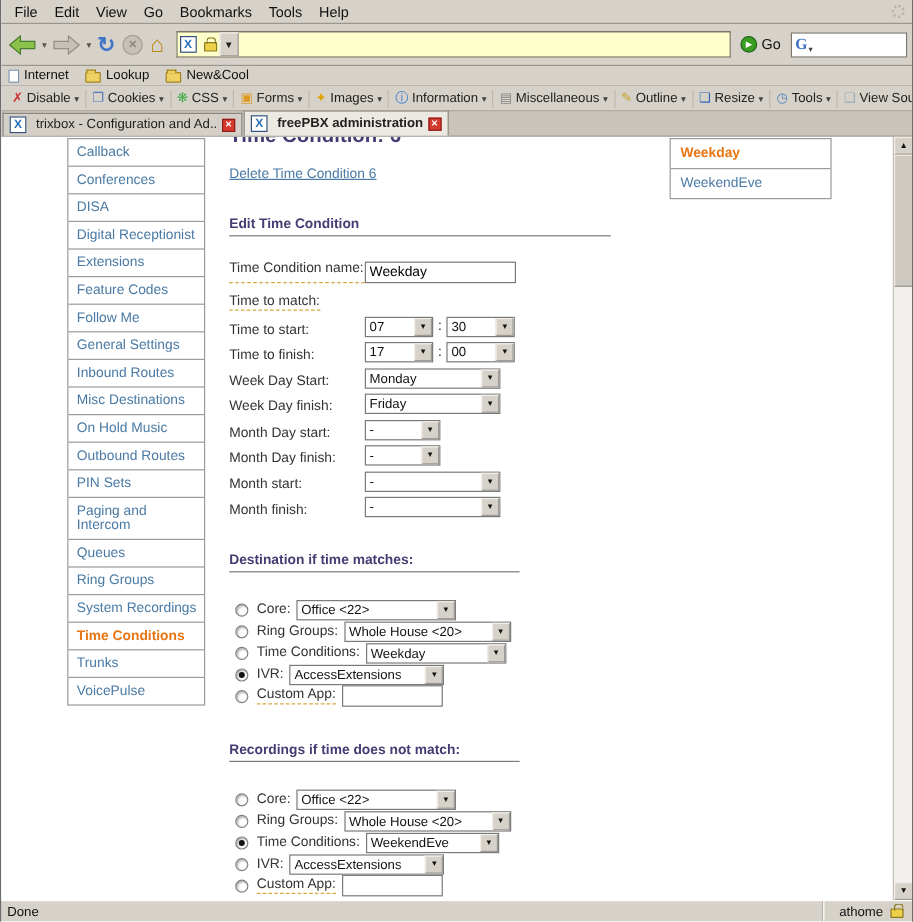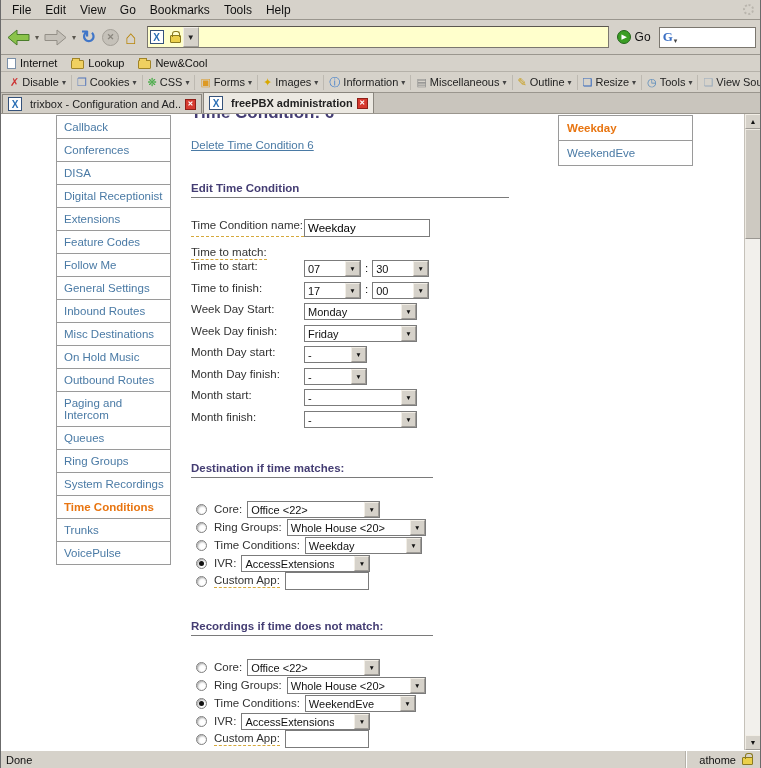--- a/index.html
+++ b/index.html
@@ -106,21 +106,21 @@
   .flabel { font-size:11.5px; color:#333; }
   .flabel.help { border-bottom:1px dashed #d6a93c; padding-bottom:1px; }
 
   .name-row { display:flex; margin-top:21px; }
   .name-row .flabel { width:113px; flex:none; }
   .tbox { height:18px; border:1px solid #7b7b7b; background:#fff; font-family:"Liberation Sans",sans-serif;
     font-size:11.5px; padding:1px 3px; }
   .name-input { width:126px; }
   .ttm { display:inline-block; margin-top:9px; }
 
-  .frow { display:flex; align-items:flex-start; height:21.5px; }
+  .frow { display:flex; align-items:flex-end; height:21.5px; }
   .frow .flabel { width:113px; flex:none; }
   .fselect { display:inline-flex; align-items:stretch; border:1px solid #7b7b7b; background:#fff;
     height:17px; vertical-align:middle;gap:20px; }
   .fsel-text { font-size:11px; padding:2px 2px 0 3px; white-space:nowrap; overflow:hidden; }
   .fsel-btn { width:15px; flex:none; background:#d6d2ca; border:1px outset #f2eee6;
     display:flex; align-items:center; justify-content:center; font-size:6.5px; color:#111; }
   .colon { padding:0 4px; font-size:11.5px; }
 
   .ogroup { margin-top:22px; }
   .orow { display:flex; align-items:center; height:18px; }
@@ -333,20 +333,21 @@
       <div class="side-item">General Settings</div>
 
       <div class="side-item">Inbound Routes</div>
 
       <div class="side-item">Misc Destinations</div>
 
       <div class="side-item">On Hold Music</div>
 
       <div class="side-item">Outbound Routes</div>
 
+      <div class="side-item">PIN Sets</div>
 
       <div class="side-item">Paging and Intercom</div>
 
       <div class="side-item">Queues</div>
 
       <div class="side-item">Ring Groups</div>
 
       <div class="side-item">System Recordings</div>
 
       <div class="side-item active">Time Conditions</div>

